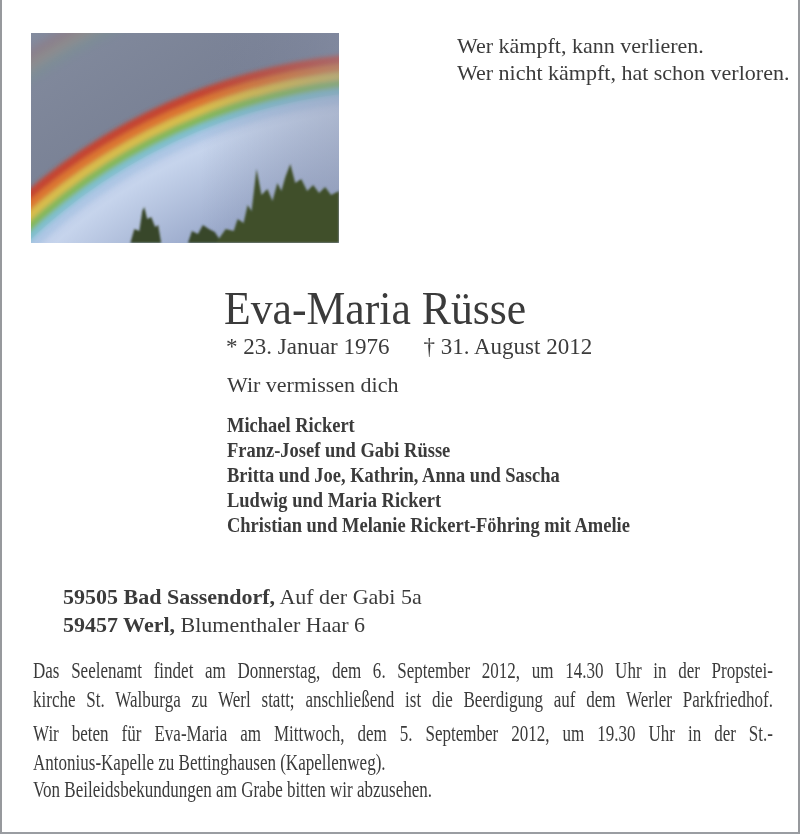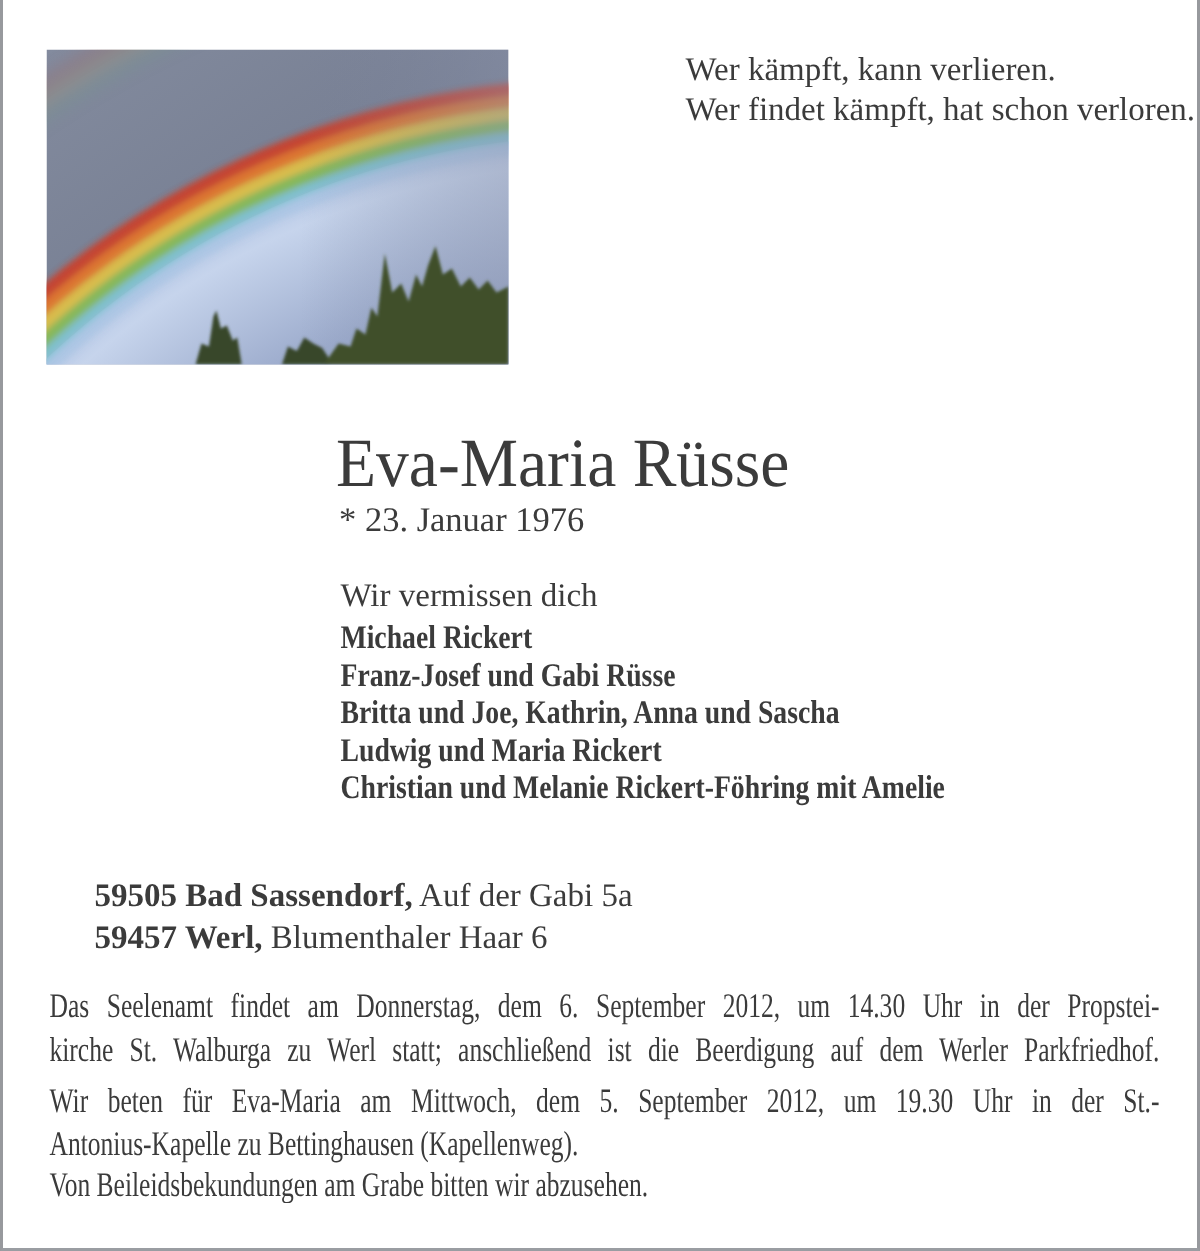--- a/index.html
+++ b/index.html
@@ -26,21 +26,21 @@
   .title{
     position:absolute;left:222px;top:286px;margin:0;
     font-size:46px;font-weight:normal;line-height:46px;
     transform:scaleX(0.95);transform-origin:0 0;white-space:nowrap;
   }
   .dates{
     position:absolute;left:224px;top:334px;
     font-size:23px;line-height:26px;display:flex;gap:34px;white-space:nowrap;
   }
   .intro{
-    position:absolute;left:225px;top:384px;
+    position:absolute;left:225px;top:372px;
     font-size:22px;line-height:25px;white-space:nowrap;
   }
   .names{
     position:absolute;left:225px;top:412px;
     font-size:22px;font-weight:bold;line-height:25px;
     transform:scaleX(0.84);transform-origin:0 0;white-space:nowrap;
   }
   .addresses{
     position:absolute;left:31px;top:583px;
     font-size:22px;line-height:28px;white-space:nowrap;
@@ -114,27 +114,28 @@
 
     <g filter="url(#b1)">
       <path d="M100,210 L104,196 L109,198 L112,178 L114,174 L117,186 L121,184 L125,194 L128,192 L131,210 Z" fill="#39462a"></path>
       <path d="M158,210 L162,198 L168,201 L173,192 L179,196 L185,199 L189,205 L190,210 Z" fill="#39462a"></path>
       <path d="M186,210 L196,196 L204,198 L208,186 L214,190 L218,172 L222,178 L227,136 L232,162 L238,156 L243,168 L248,150 L252,158 L256,144 L261,131 L266,150 L272,146 L278,158 L284,152 L290,160 L296,154 L302,162 L310,158 L310,210 Z" fill="#41502c"></path>
     </g>
   </svg>
 
   <div class="quote">
     <div>Wer kämpft, kann verlieren.</div>
-    <div>Wer findet kämpft, hat schon verloren.</div>
+    <div>Wer nicht kämpft, hat schon verloren.</div>
   </div>
 
   <h1 class="title">Eva-Maria Rüsse</h1>
 
   <div class="dates">
     <span>* 23. Januar 1976</span>
+    <span>† 31. August 2012</span>
   </div>
 
   <div class="intro">Wir vermissen dich</div>
   <div class="names">
     <div>Michael Rickert</div>
     <div>Franz-Josef und Gabi Rüsse</div>
     <div>Britta und Joe, Kathrin, Anna und Sascha</div>
     <div>Ludwig und Maria Rickert</div>
     <div>Christian und Melanie Rickert-Föhring mit Amelie</div>
   </div>

